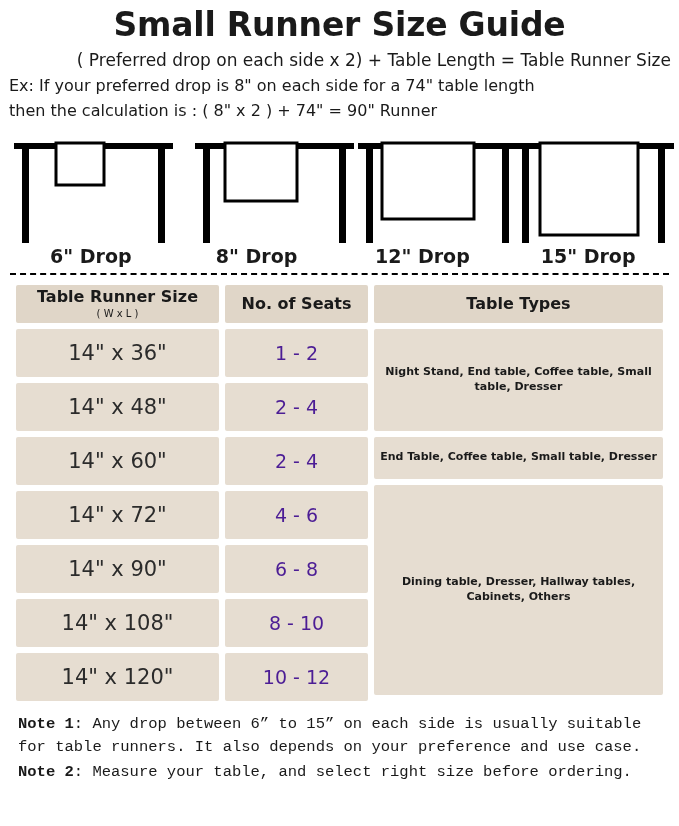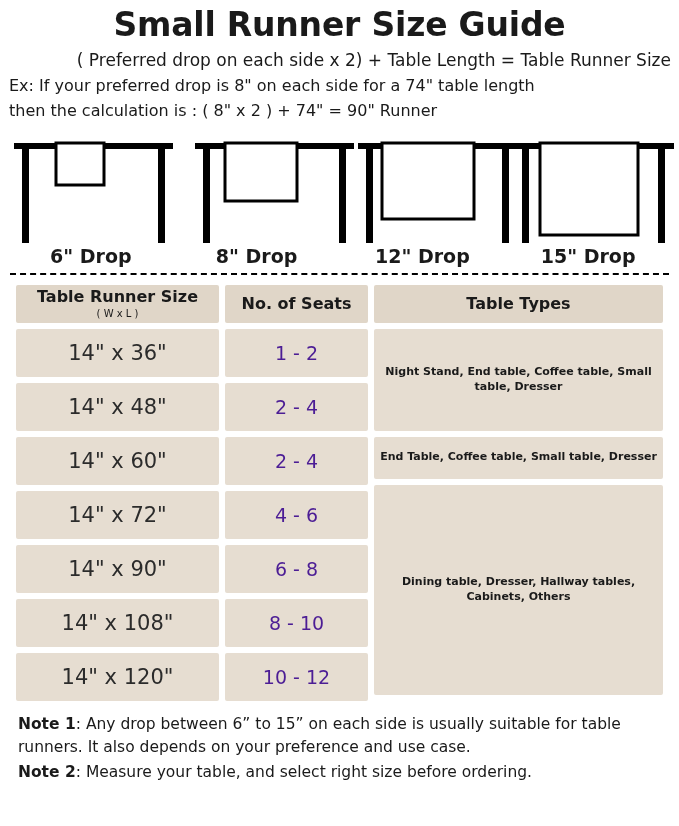--- a/index.html
+++ b/index.html
@@ -128,21 +128,21 @@
   .type-1 { height: 102px; }
   .type-2 { height: 42px; }
   .type-3 { height: 210px; }
 
   
   .notes {
     padding: 6px 10px 0 10px;
     font-size: 15.5px;
     line-height: 1.5;
   }
-  .note-line { margin: 0 0 2px 0; }
+  .note-line { margin: 0 0 2px 0; font-family: Liberation Mono, monospace; }
   .note-lead { font-weight: bold; }
 </style>
 </head>
 <body>
 
 <div class="page">
 
   <div class="title">Small Runner Size Guide</div>
   <div class="formula">( Preferred drop on each side x 2) + Table Length = Table Runner Size</div>
   <div class="example">Ex: If your preferred drop is 8" on each side for a 74" table length</div>

